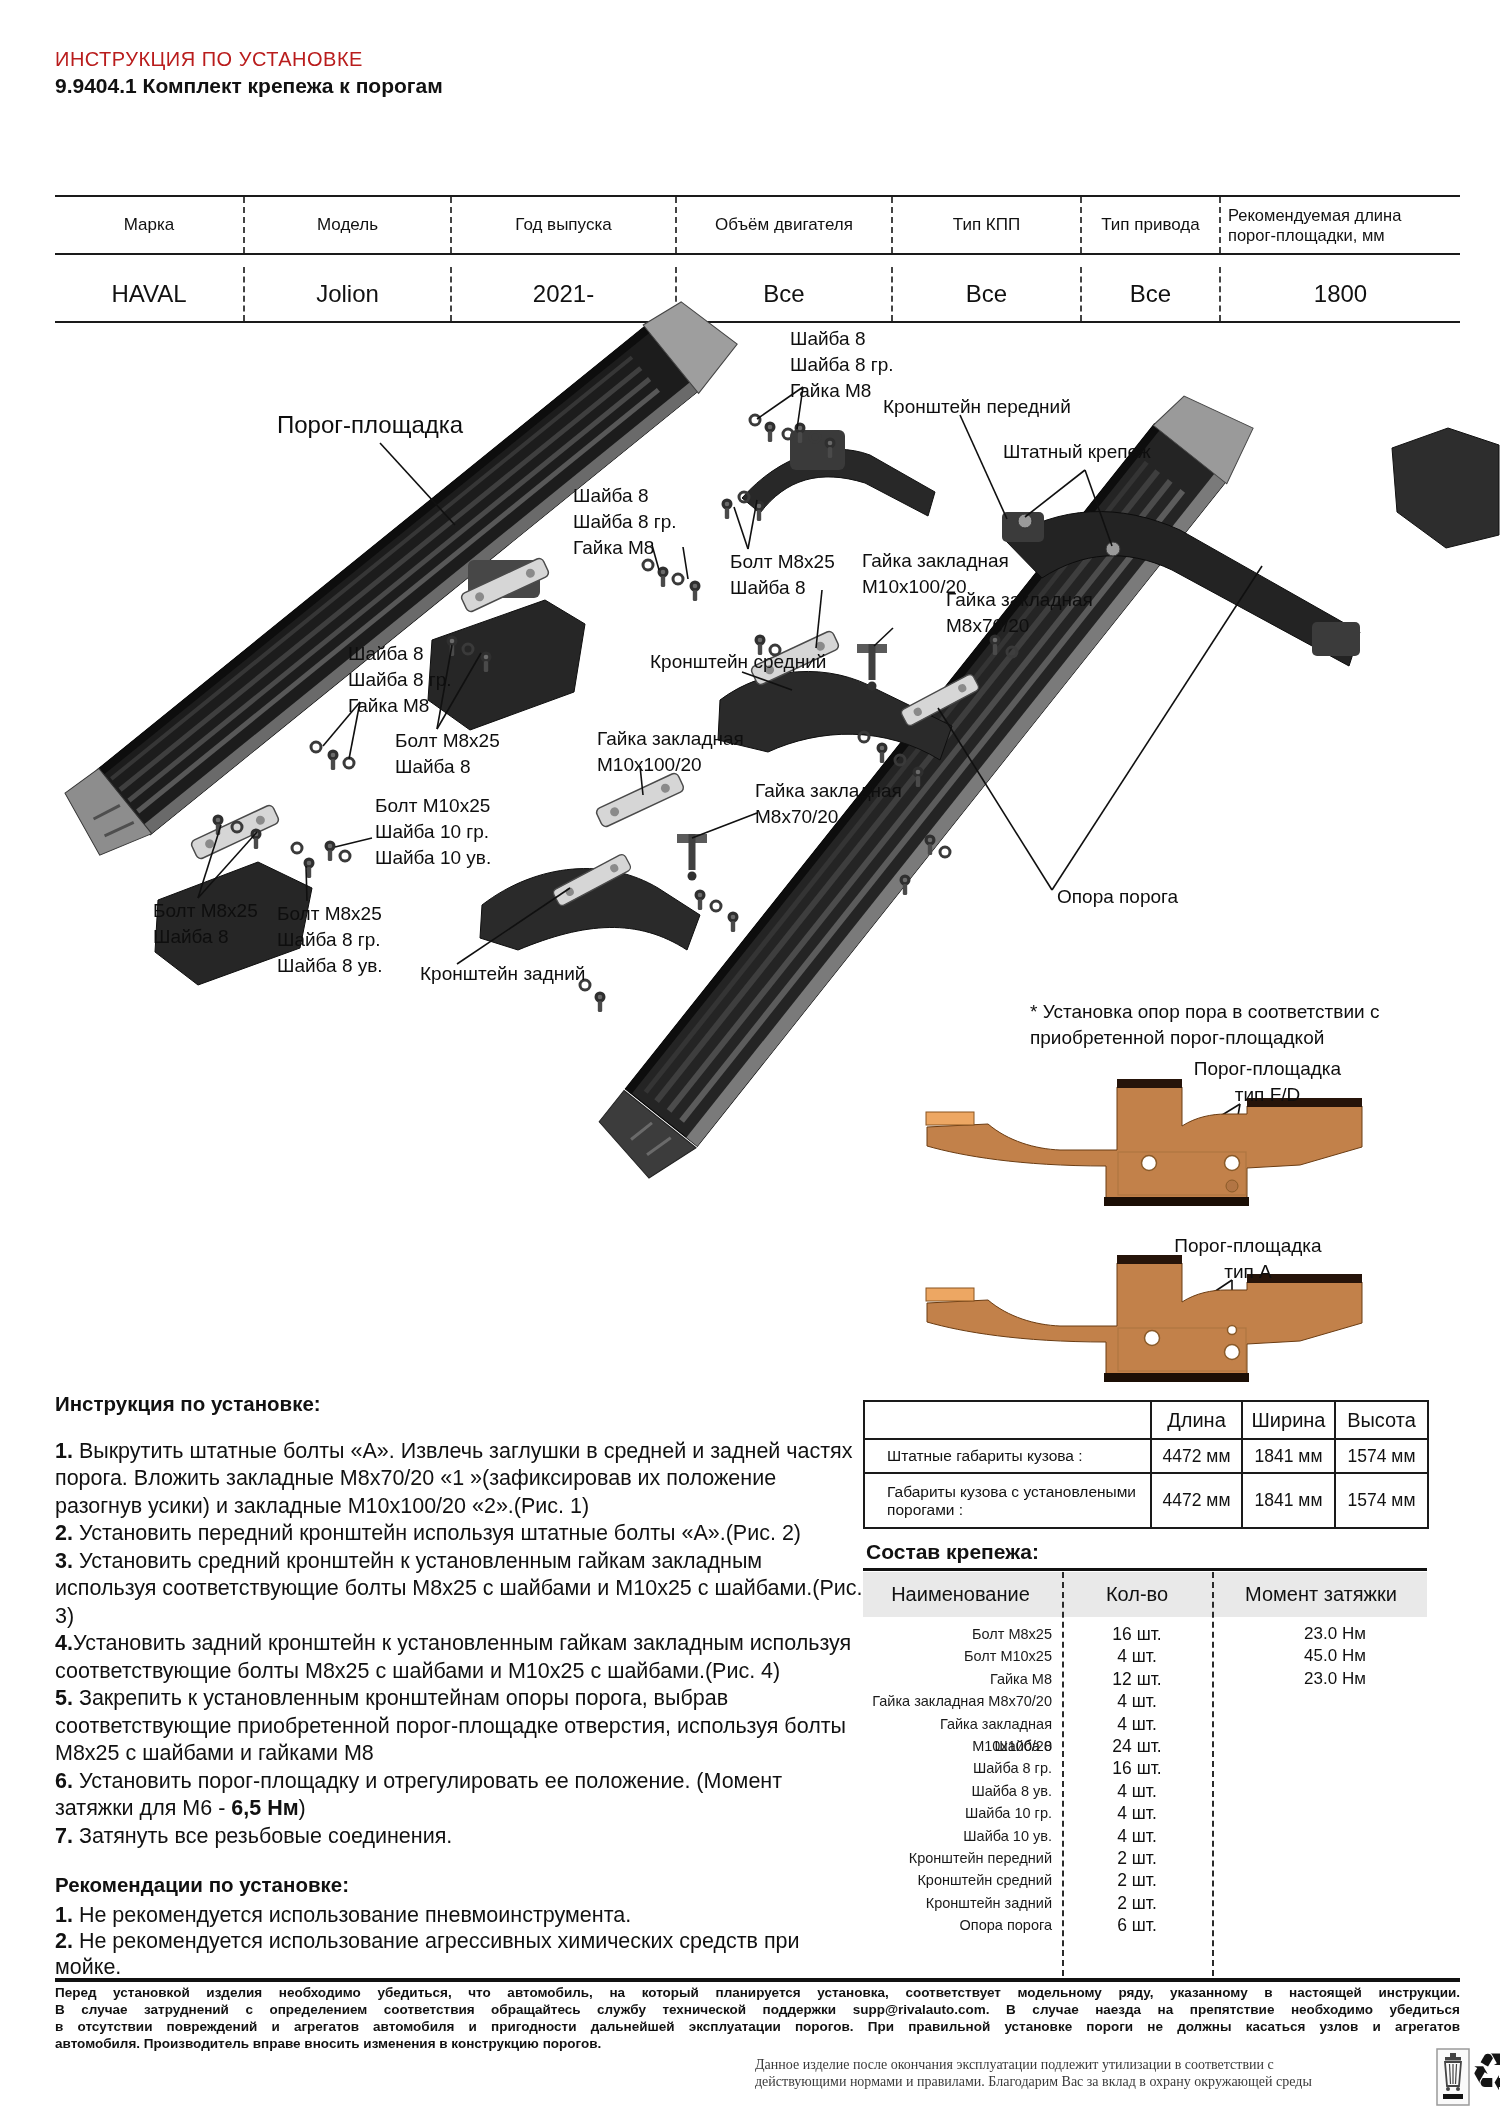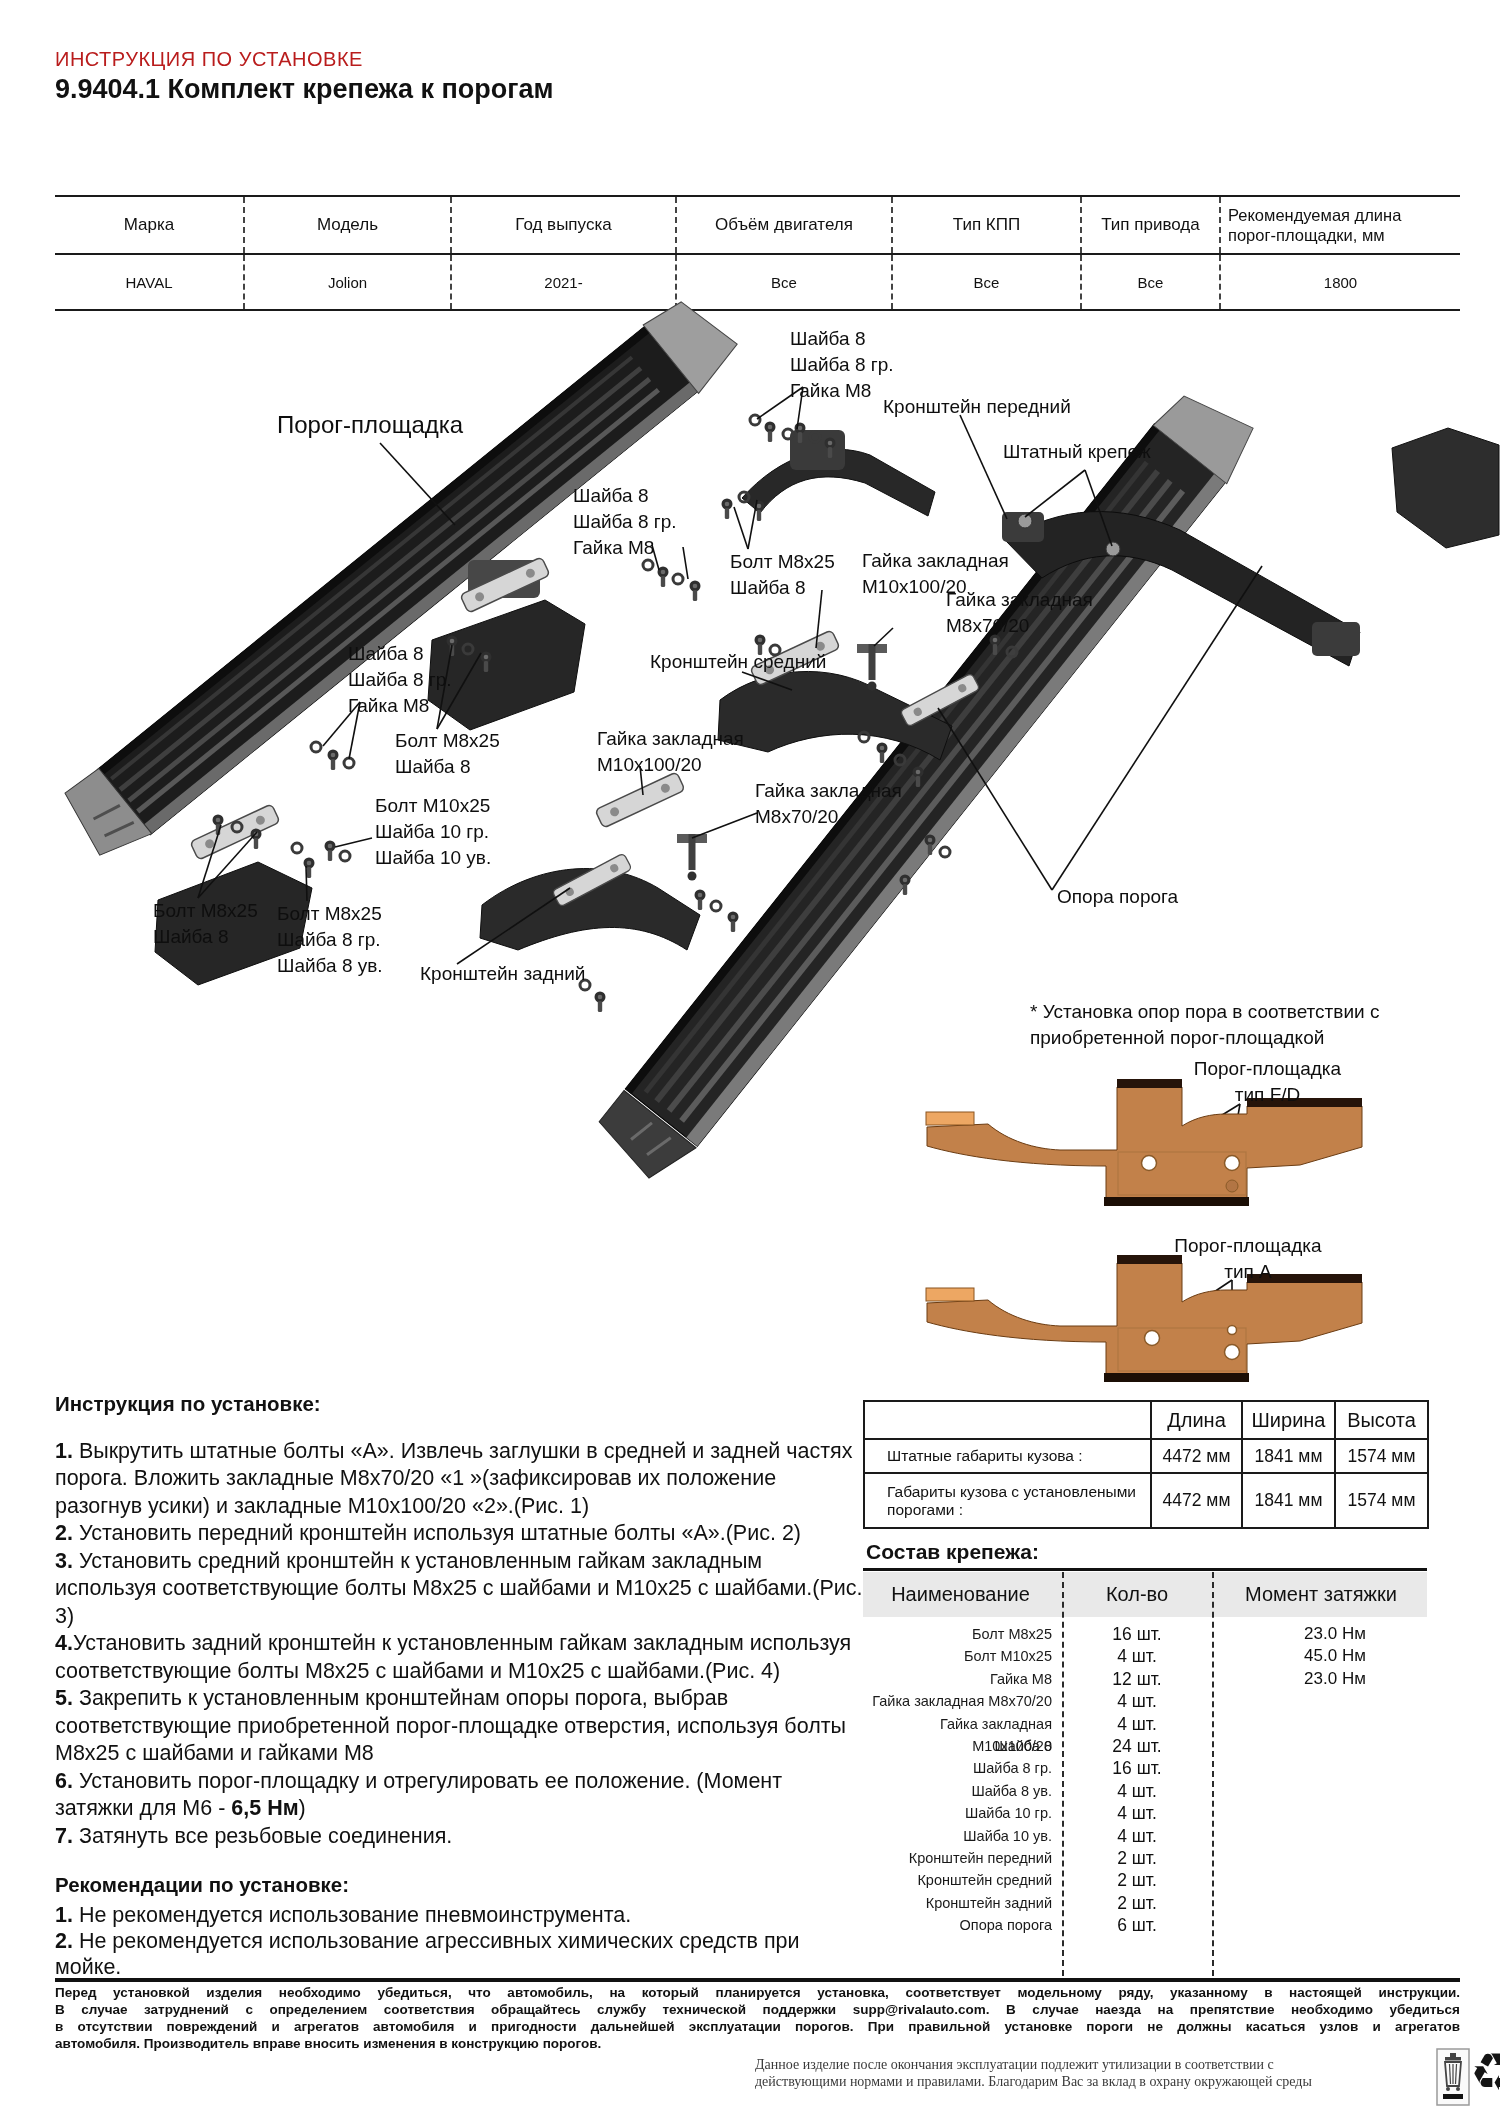--- a/index.html
+++ b/index.html
@@ -2,30 +2,30 @@
 <html><head>
 <meta charset="utf-8">
 <style>
   html,body{margin:0;padding:0;background:#fff;}
   #page{position:relative;width:1500px;height:2122px;background:#fff;overflow:hidden;
         font-family:"Liberation Sans",sans-serif;color:#111;}
   .abs{position:absolute;}
   .pre{white-space:pre-line;}
   
   .t1{font-size:20px;letter-spacing:.5px;color:#b91c1c;}
-  .t2{font-size:27px;font-weight:bold;}
+  .t2{font-size:21px;font-weight:bold;}
   
   .spec{position:absolute;left:55px;top:195px;width:1405px;
         border-top:2.5px solid #1a1a1a;border-bottom:2.5px solid #1a1a1a;}
   .spec .srow{display:flex;}
   .spec .srow.hdr{border-bottom:2px solid #1a1a1a;}
   .spec .cell{display:flex;align-items:center;justify-content:center;text-align:center;
         font-size:17px;box-sizing:border-box;}
   .spec .srow.hdr .cell{height:56px;}
-  .spec .srow.dat .cell{height:54px;font-size:15px;}
+  .spec .srow.dat .cell{height:54px;font-size:24px;margin-top:12px;}
   .spec .cell + .cell{border-left:2px dashed #444;}
   .spec .cell.last{justify-content:flex-start;text-align:left;padding-left:7px;font-size:16.5px;line-height:20px;}
   
   .lbl{position:absolute;font-size:19px;line-height:26px;white-space:pre-line;color:#0e0e0e;}
   .lbl.big{font-size:24px;}
   .lbl.ctr{text-align:center;}
   
   .instr{position:absolute;left:55px;top:1390px;width:808px;font-size:21.5px;line-height:27.5px;}
   .instr .ttl{font-size:20.5px;font-weight:bold;margin:0 0 20px 0;}
   .instr p{margin:0;}

